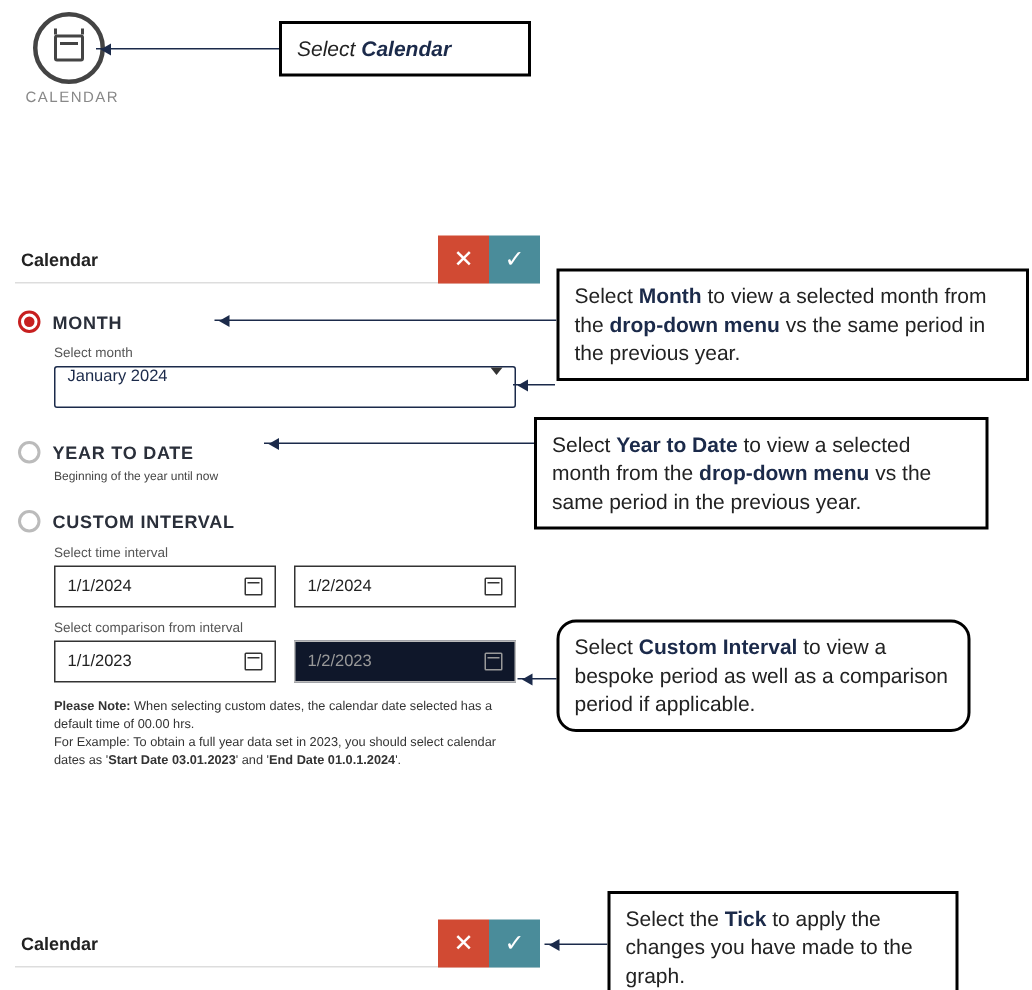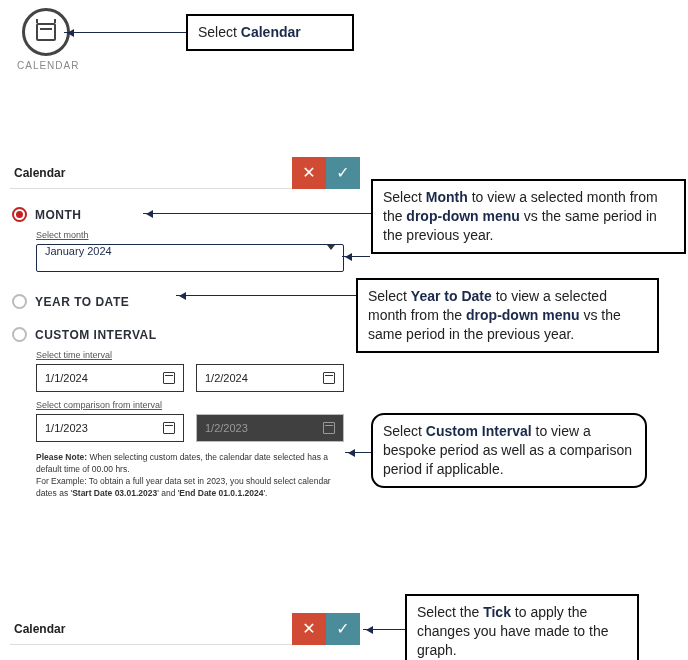--- a/index.html
+++ b/index.html
@@ -29,51 +29,51 @@
   .pbtn.close { background:#d14a33; }
   .pbtn.tick  { background:#4a8c9a; }
 
   .opts { padding:4px 2px 0 2px; }
   .opt-row { display:flex; align-items:center; gap:8px; margin-top:14px; }
   .radio-o { width:15px; height:15px; border:2px solid #bbb; border-radius:50%; position:relative; flex-shrink:0; }
   .radio-o.sel { border-color:#c71f1f; }
   .radio-o.sel::after { content:""; position:absolute; left:2px; top:2px; width:7px; height:7px; background:#c71f1f; border-radius:50%; }
   .opt-label { font-size:12px; font-weight:bold; letter-spacing:0.5px; color:#2a2f3a; }
 
-  .sub-label { font-size:9px; color:#555; margin:8px 0 4px 24px;text-decoration:underline; }
+  .sub-label { font-size:9px; color:#555; margin:8px 0 4px 24px; }
   .tiny-note { font-size:8px; color:#444; margin-left:24px; margin-top:4px; }
 
   .select-box { margin-left:24px; width:308px; height:28px; border:1px solid #1b2a4a; display:flex; align-items:flex-start; justify-content:space-between; padding:0 8px; font-size:11px; color:#1b2a4a; border-radius:2px; }
   .caret { width:0; height:0; border-left:4px solid transparent; border-right:4px solid transparent; border-top:5px solid #333; }
 
   .date-row { display:flex; gap:12px; margin-left:24px;text-align:center; }
   .date-row.shift { }
   .date-box { width:148px; height:28px; border:1px solid #333; display:flex; align-items:center; justify-content:space-between; padding:0 8px; font-size:11px; background:#fff; }
-  .date-box.muted { background:#404040; color:#999; border-color:#bbb; }
+  .date-box.muted { background:#0f172a; color:#999; border-color:#bbb; }
   .date-icon { width:12px; height:12px; border:1.5px solid #333; border-radius:1px; position:relative; }
   .date-icon::before { content:""; position:absolute; left:1px; right:1px; top:2px; height:1px; background:#333; }
   .date-box.muted .date-icon { border-color:#999; }
   .date-box.muted .date-icon::before { background:#999; }
 
   .note-block { margin:10px 0 16px 24px; width:310px; font-size:8.5px; color:#333; line-height:1.4; }
   .note-block b { font-weight:bold; }
 
   .panel.bottom { top:613px; }
 
 </style>
 </head>
 <body>
 
 <div class="cal-circle">
   <div class="cal-glyph"></div>
 </div>
 <div class="cal-label">CALENDAR</div>
 
 <div class="arrow-h" style="left:64px; top:32px; width:122px;"><span class="arr-l"></span></div>
-<div class="callout" style="left:186px; top:14px; width:168px;">
+<div class="callout" style="left:186px; top:14px; width:168px;font-style:italic;">
   <span>Select </span><b>Calendar</b>
 </div>
 
 <div class="panel" style="top:157px;">
   <div class="panel-header">
     <span class="panel-title">Calendar</span>
     <div class="panel-btns">
       <div class="pbtn close">
           <span>✕</span>
         </div>
@@ -91,20 +91,21 @@
     <div class="sub-label">Select month</div>
     <div class="select-box">
       <span>January 2024</span>
       <span class="caret"></span>
     </div>
 
     <div class="opt-row" style="margin-top:22px;">
       <span class="radio-o"></span>
       <span class="opt-label">YEAR TO DATE</span>
     </div>
+    <div class="tiny-note">Beginning of the year until now</div>
 
     <div class="opt-row" style="margin-top:18px;">
       <span class="radio-o"></span>
       <span class="opt-label">CUSTOM INTERVAL</span>
     </div>
     <div class="sub-label">Select time interval</div>
     <div class="date-row">
       <div class="date-box">
         <span>1/1/2024</span>
         <span class="date-icon"></span>

